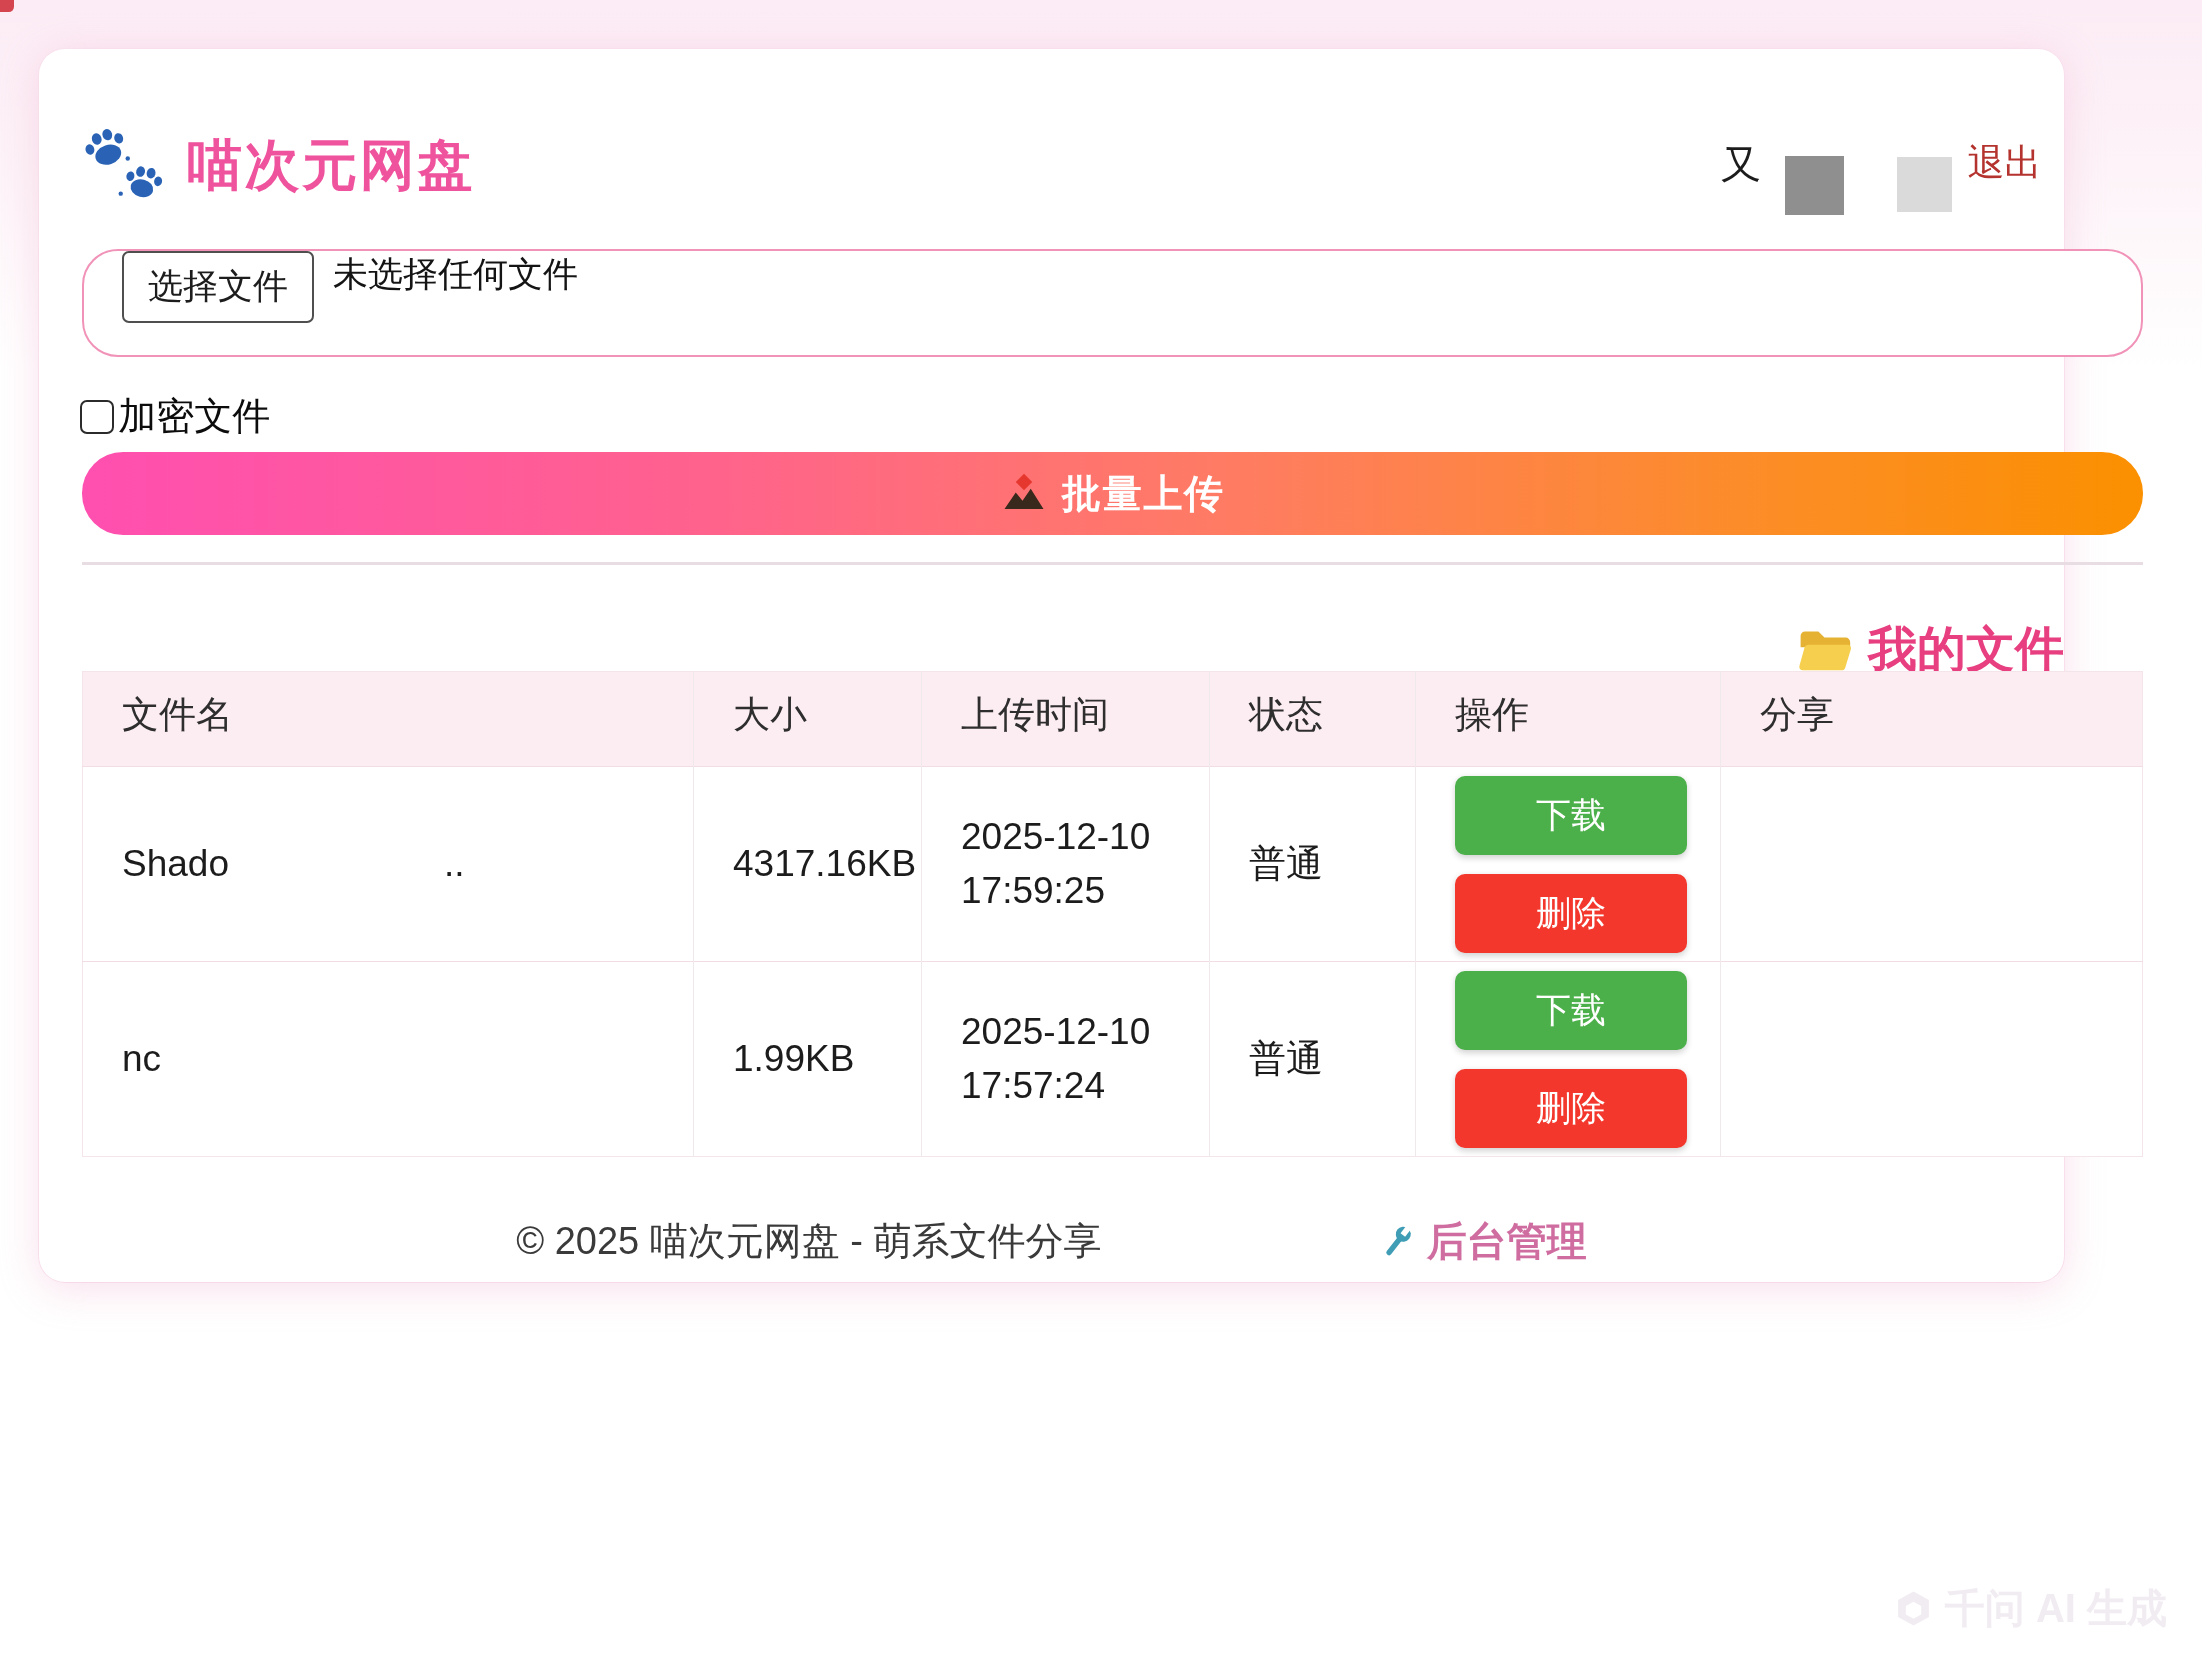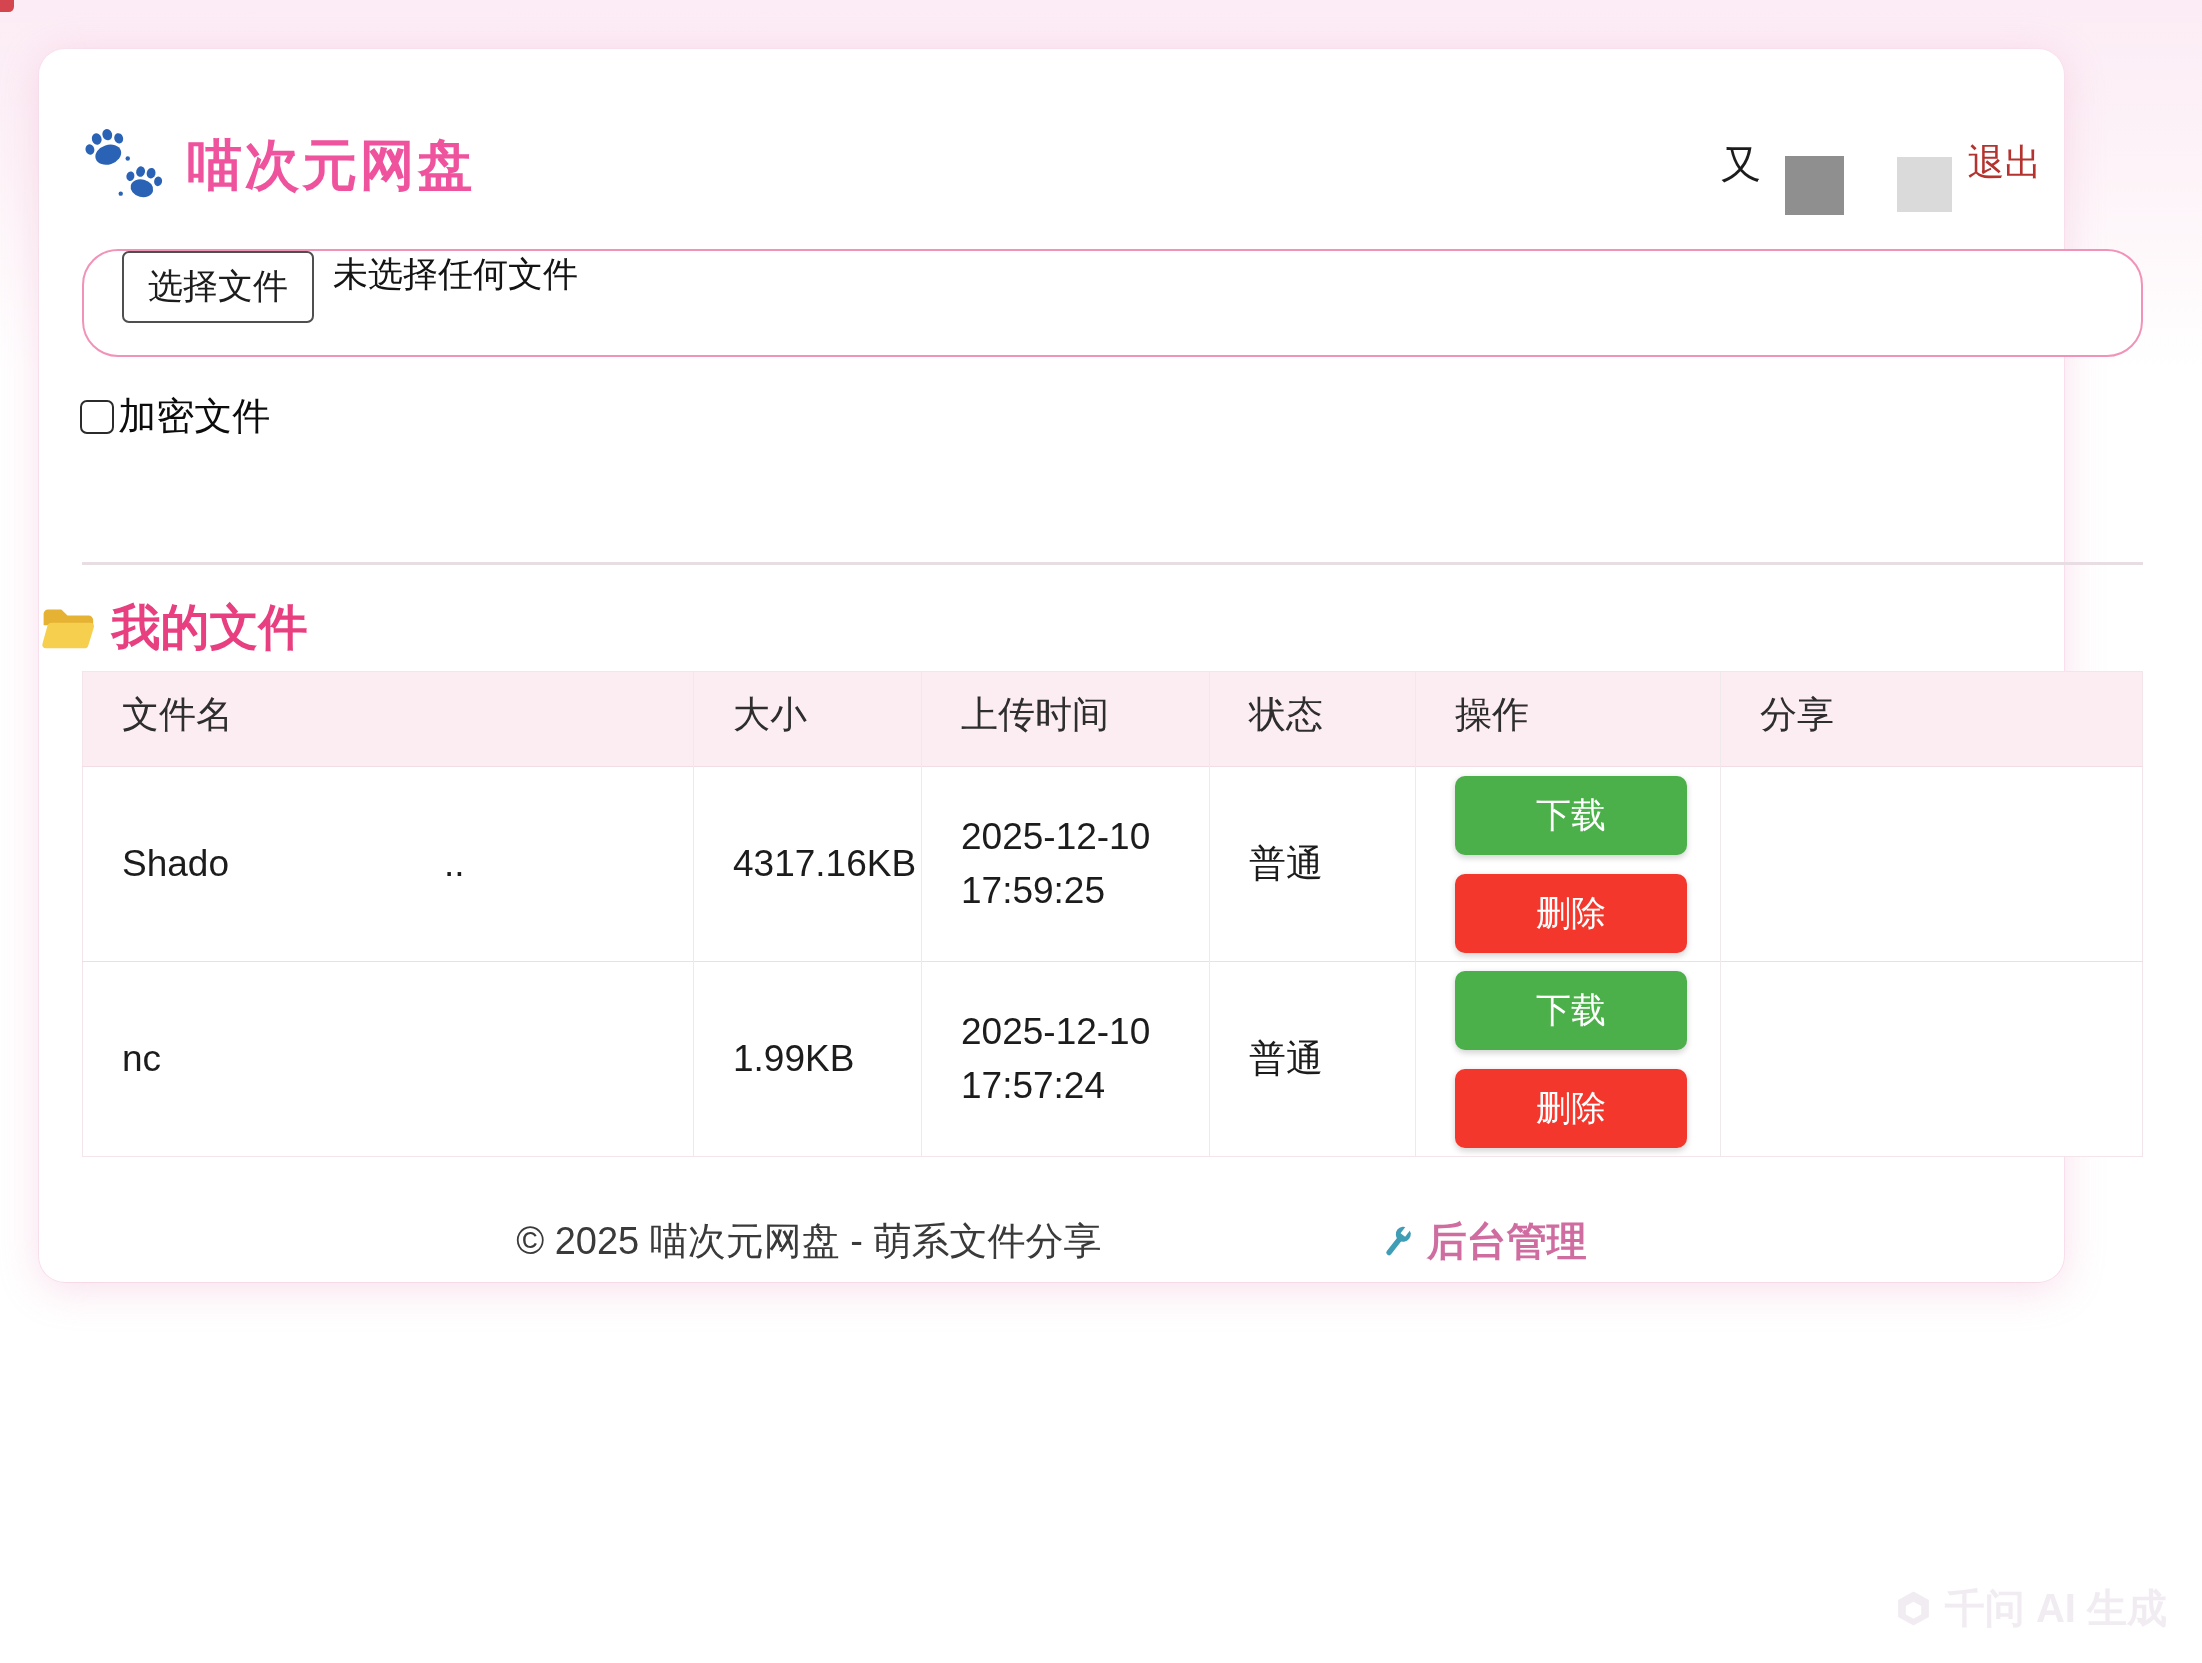--- a/index.html
+++ b/index.html
@@ -57,22 +57,22 @@
     position:absolute; left:43px; top:403px; width:2061px; height:83px;
     border:none; border-radius:41px; cursor:pointer;
     background:linear-gradient(90deg,#ff4fb0 0%,#ff6090 28%,#ff7b64 55%,#fc8d26 82%,#fb9000 100%);
     display:flex; align-items:center; justify-content:center; gap:13.8px;
     color:#ffffff; font-size:39px; font-weight:600; letter-spacing:1.7px; font-family:inherit;
   }
   .upload-btn svg { width:48px; height:48px; }
   .divider { position:absolute; left:43px; top:513px; width:2061px; height:2.6px; background:#e7dde2; }
   
   .files-heading {
-    position:absolute; left:0; top:546px; width:100%;
-    display:flex; justify-content:flex-start; align-items:center; gap:15.5px;
+    position:absolute; left:0; top:568px; width:100%;
+    display:flex; justify-content:flex-end; align-items:center; gap:15.5px;
     font-size:49px; font-weight:700; color:#e73f80;
   }
   .files-heading svg { width:57px; height:46px; }
   
   table.files {
     position:absolute; left:43px; top:622px; width:2061px;
     border-collapse:collapse; table-layout:fixed;
     border:1.7px solid #f4e5eb;
   }
   table.files th {
@@ -156,20 +156,27 @@
   <div class="file-input">
     <button class="choose-btn">选择文件</button>
     <span class="no-file">未选择任何文件</span>
   </div>
 
   <label class="encrypt-row">
     <span class="checkbox"></span>
     <span class="encrypt-label">加密文件</span>
   </label>
 
+  <button class="upload-btn">
+    <svg viewBox="0 0 64 64" aria-hidden="true">
+      <polygon points="32,5 43,16 32,27 21,16" fill="#e5372e"></polygon>
+      <path d="M6 52 L21 30 L30 41 L41 25 L58 52 Z" fill="#38291c"></path>
+    </svg>
+    <span>批量上传</span>
+  </button>
 
   <div class="divider"></div>
 
   <div class="files-heading">
     <svg viewBox="0 0 64 52" aria-hidden="true">
       <path d="M5 10 a5 5 0 0 1 5-5 h15 l7 7 h24 a5 5 0 0 1 5 5 v6 H5 Z" fill="#e6b234"></path>
       <path d="M13 20 h45 a4 4 0 0 1 3.8 5.2 l-6.2 20.2 A5 5 0 0 1 50.8 49 H7.5 a4 4 0 0 1-3.8-5.2 L9.2 24 a5 5 0 0 1 4.8-4 Z" fill="#f6cf4e"></path>
     </svg>
     <span>我的文件</span>
   </div>

